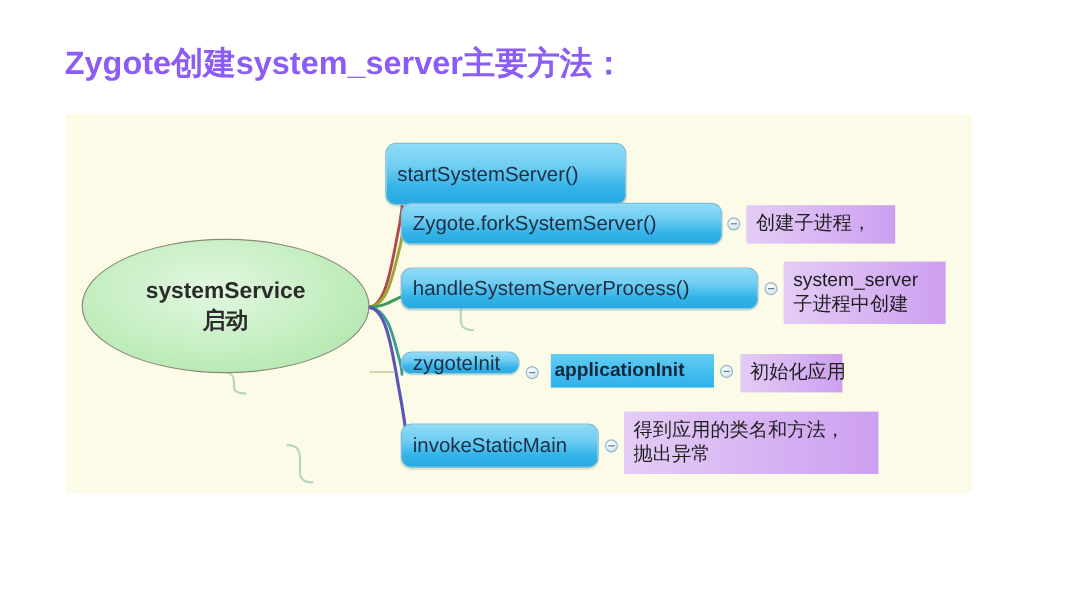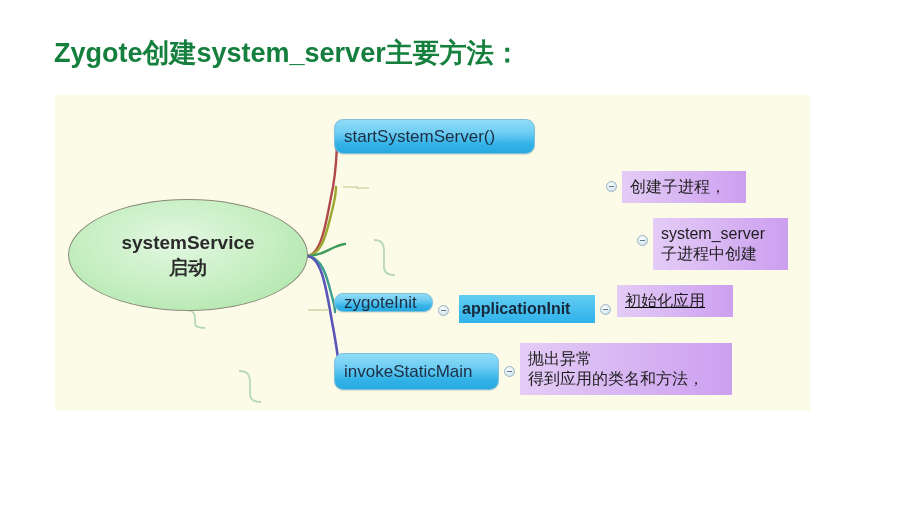--- a/index.html
+++ b/index.html
@@ -23,21 +23,21 @@
     background: #ffffff;
   }
 
   
   #page-title {
     position: absolute;
     left: 54px;
     top: 38px;
     font-size: 27px;
     font-weight: bold;
-    color: #15803d;
+    color: #8b5cf6;
     letter-spacing: 0px;
     white-space: nowrap;
     line-height: 1.15;
   }
 
   
   #mindmap-panel {
     position: absolute;
     left: 55px;
     top: 95px;
@@ -183,50 +183,56 @@
       <path d="M 253 215 L 264 215 L 264 215 L 274 215" fill="none" stroke="#cfd8a8" stroke-width="1.6"></path>
 
       <path d="M 184 276 C 194 276, 195 281, 195 289 L 195 299 C 195 305, 199 307, 206 307" fill="none" stroke="#b6d9b2" stroke-width="1.8"></path>
     </svg>
 
     <div id="root-node">
       <div class="rn-line">systemService</div>
       <div class="rn-line">启动</div>
     </div>
 
-    <div class="blue-box" style="left:279px; top:24px; width:201px; height:35px;">
+    <div class="blue-box" style="left:266px; top:24px; width:201px; height:52px;">
       <span class="bb-label">startSystemServer()</span>
     </div>
 
+    <div class="blue-box" style="left:279px; top:74px; width:268px; height:35px;">
+      <span class="bb-label">Zygote.forkSystemServer()</span>
+    </div>
     <div class="toggle-node" style="left:551px; top:86px;"></div>
     <div class="purple-box" style="left:567px; top:76px; width:124px; height:30px;">
       <span class="pb-line">创建子进程，</span>
     </div>
 
+    <div class="blue-box" style="left:279px; top:128px; width:298px; height:35px;">
+      <span class="bb-label">handleSystemServerProcess()</span>
+    </div>
     <div class="toggle-node" style="left:582px; top:140px;"></div>
     <div class="purple-box" style="left:598px; top:123px; width:135px; height:52px;">
       <span class="pb-line">system_server</span>
       <span class="pb-line">子进程中创建</span>
     </div>
 
     <div class="blue-box" style="left:279px; top:198px; width:99px; height:19px;">
       <span class="bb-label">zygoteInit</span>
     </div>
     <div class="toggle-node" style="left:383px; top:210px;"></div>
     <div class="cyan-box" style="left:404px; top:200px; width:136px; height:28px;">
       <span class="cb-label">applicationInit</span>
     </div>
     <div class="toggle-node" style="left:545px; top:209px;"></div>
-    <div class="purple-box" style="left:562px; top:190px; width:116px; height:28px;text-decoration:underline;">
+    <div class="purple-box" style="left:562px; top:200px; width:85px; height:28px;">
       <span class="pb-line">初始化应用</span>
     </div>
 
     <div class="blue-box" style="left:279px; top:258px; width:165px; height:37px;">
       <span class="bb-label">invokeStaticMain</span>
     </div>
     <div class="toggle-node" style="left:449px; top:271px;"></div>
     <div class="purple-box" style="left:465px; top:248px; width:212px; height:52px;">
+      <span class="pb-line">得到应用的类名和方法，</span>
       <span class="pb-line">抛出异常</span>
-      <span class="pb-line">得到应用的类名和方法，</span>
     </div>
 
   </div>
 </div>
 
 </body></html>

